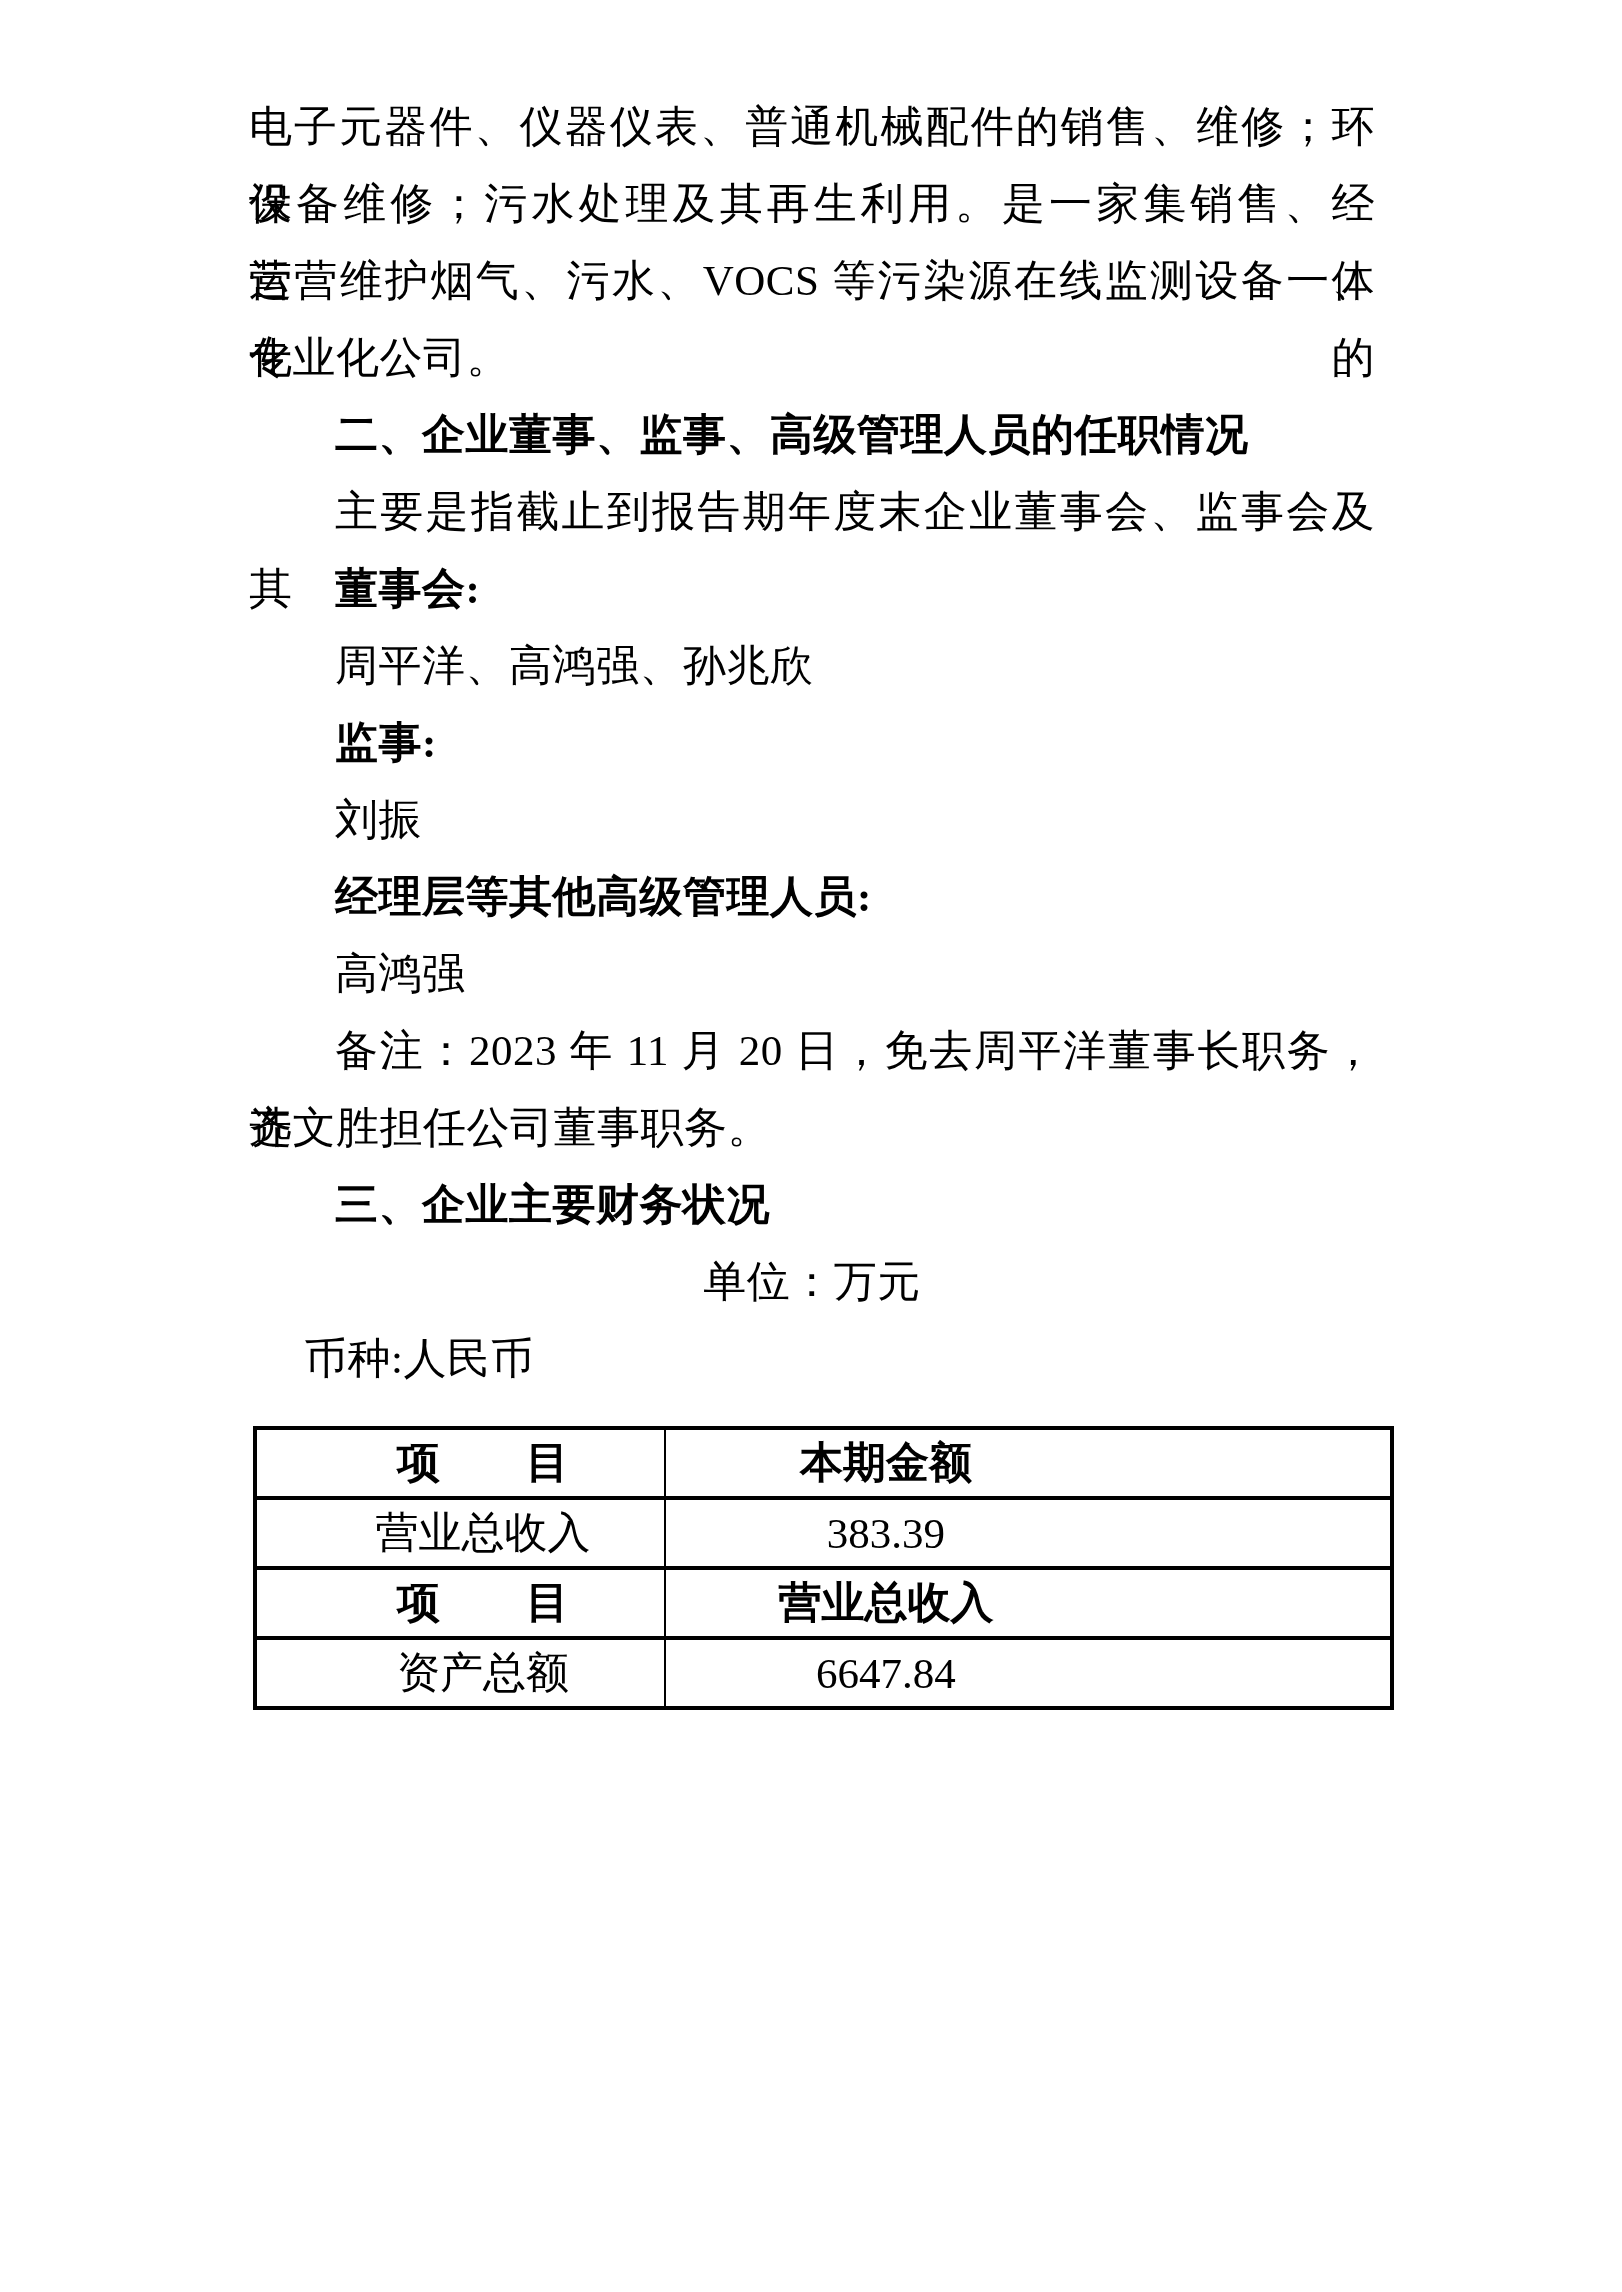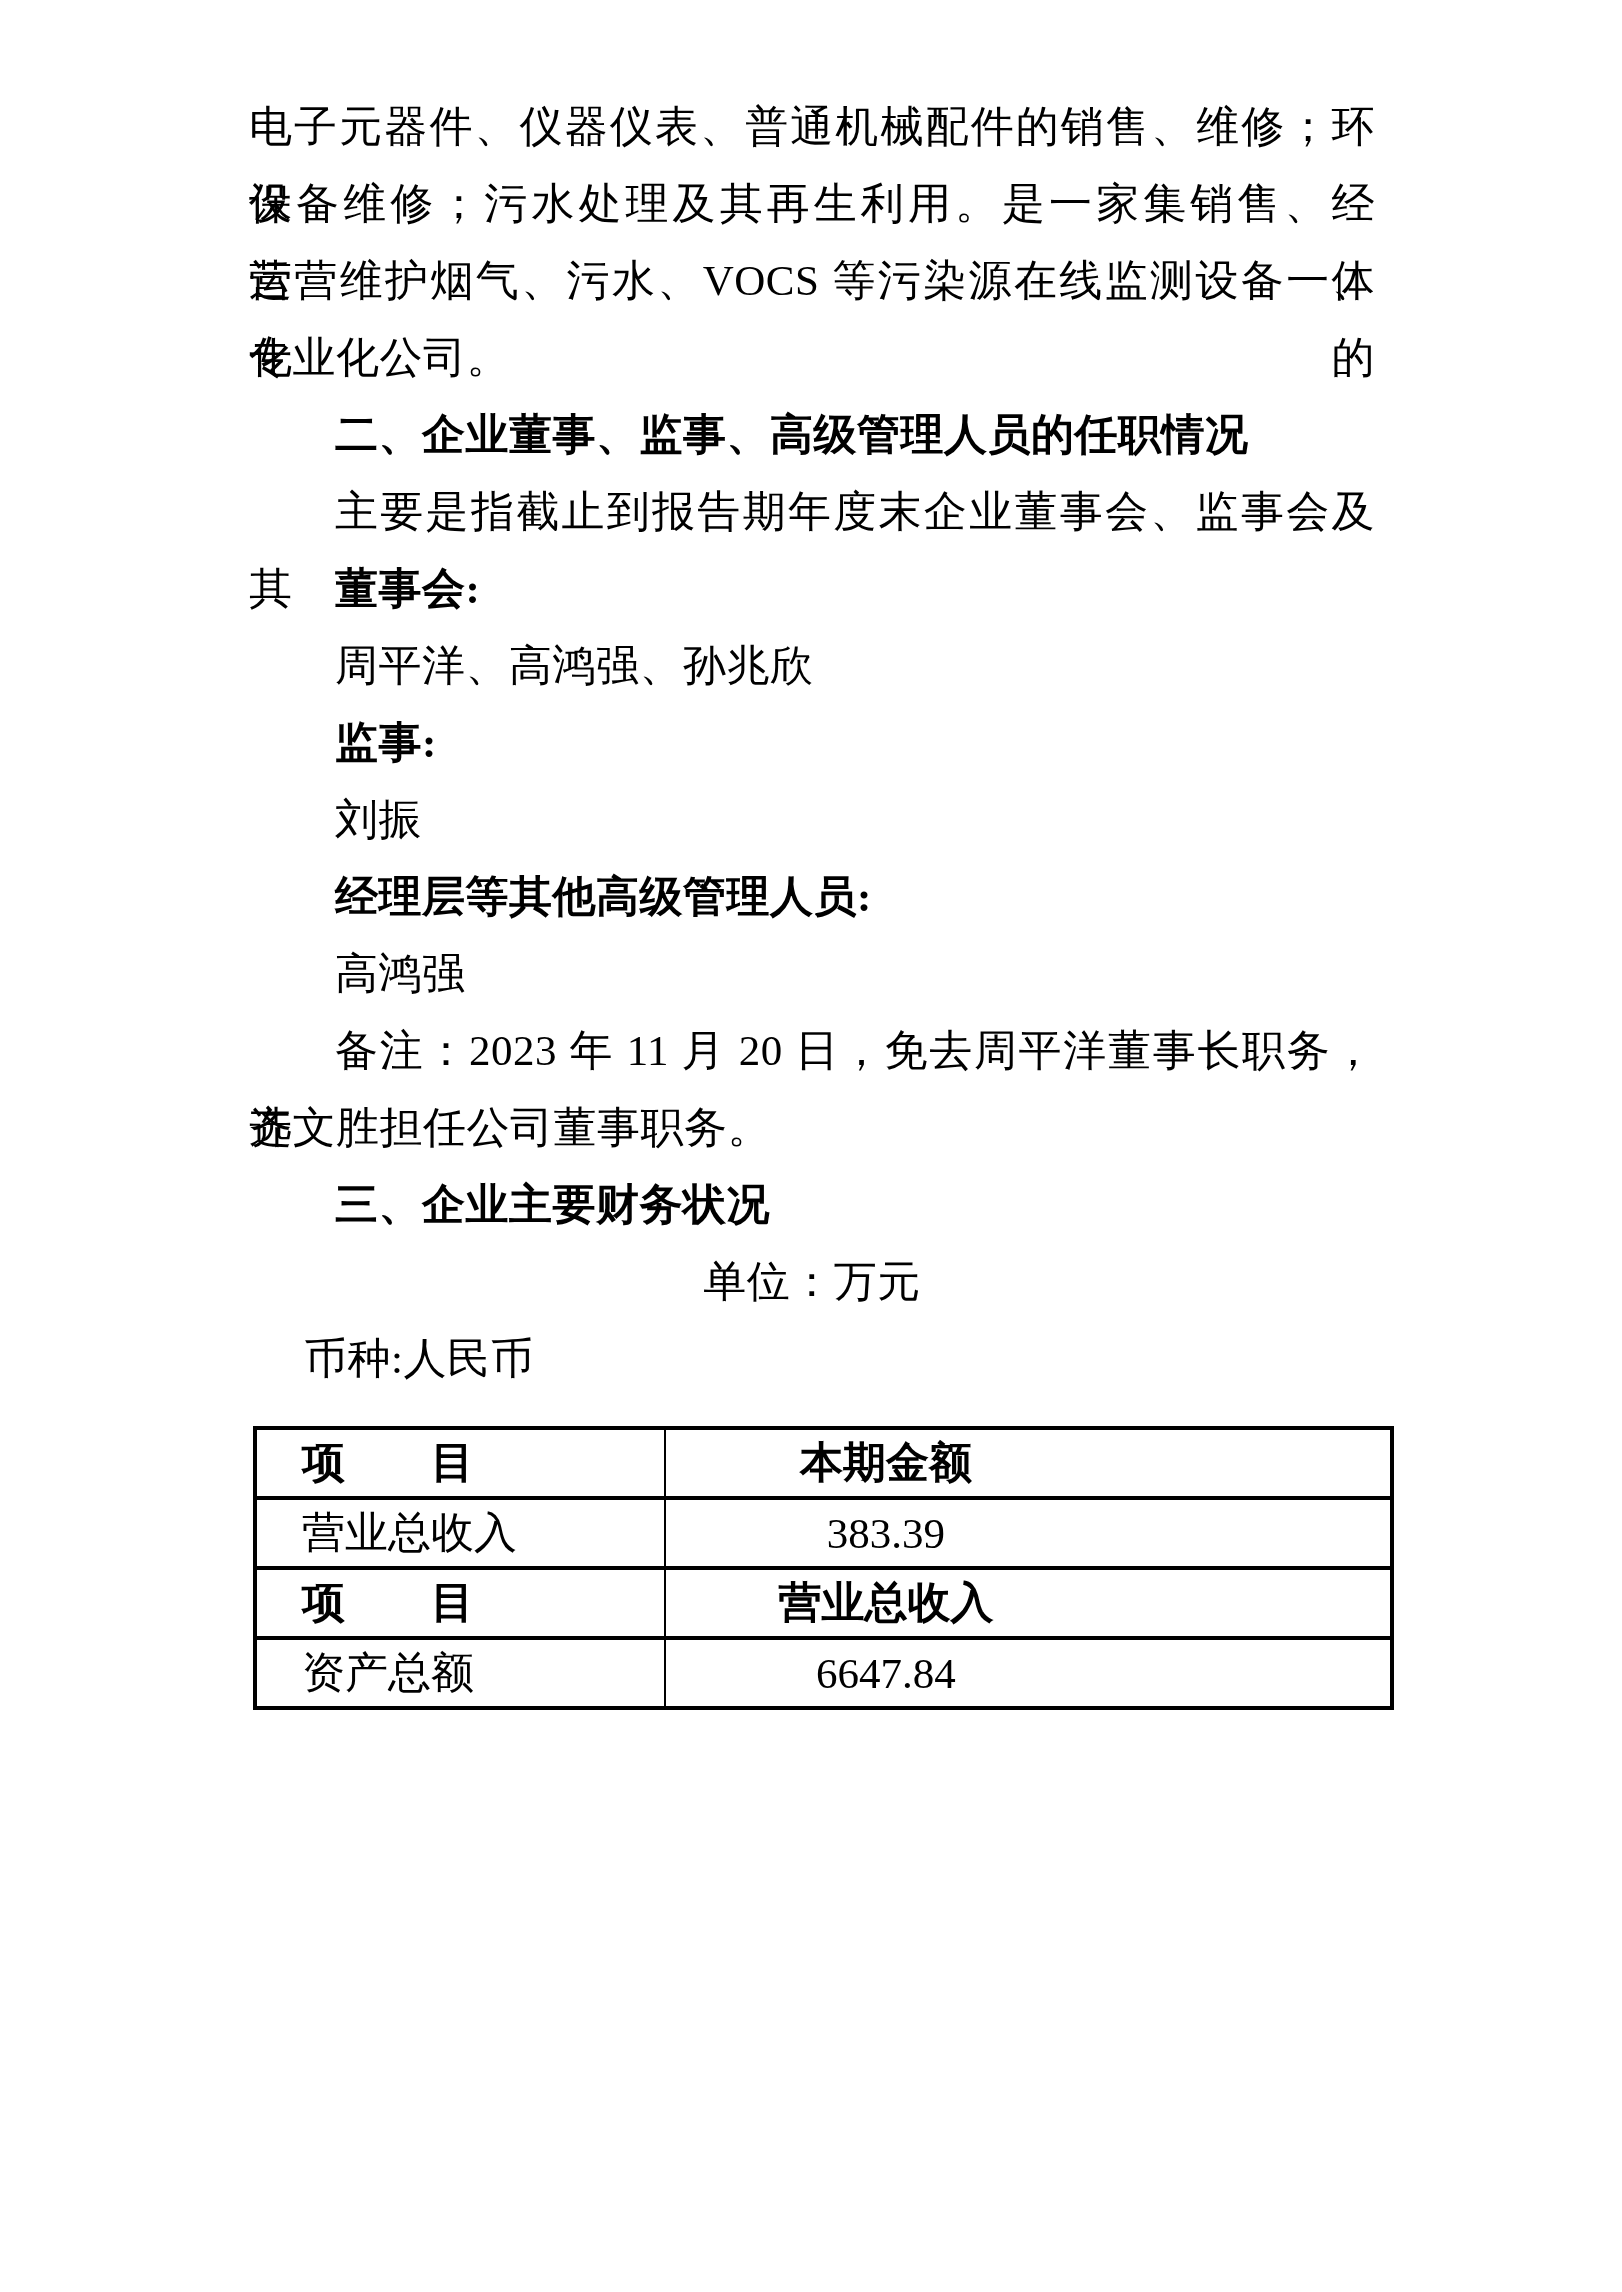--- a/index.html
+++ b/index.html
@@ -34,20 +34,21 @@
   }
   table.fin-table td {
     border: 2.9px solid #000;
     border-top-width: 4.9px;
     border-bottom-width: 4.9px;
     height: 70px;
     font-size: 43px;
     vertical-align: middle;
     overflow: hidden;
     white-space: nowrap;
+    text-align: center;
   }
   td.c1 { width: 410px; text-align: left; padding-left: 45px; }
   td.c2 { text-align: center; padding-right: 284px; }
   tr.hdr td { font-weight: 700; }
 </style>
 </head>
 <body>
 
 <div class="page">
 

